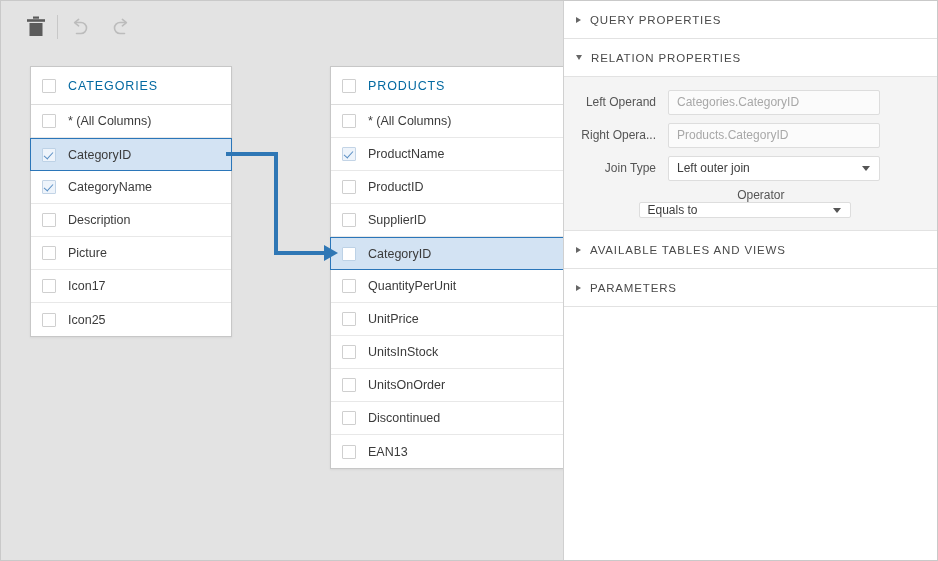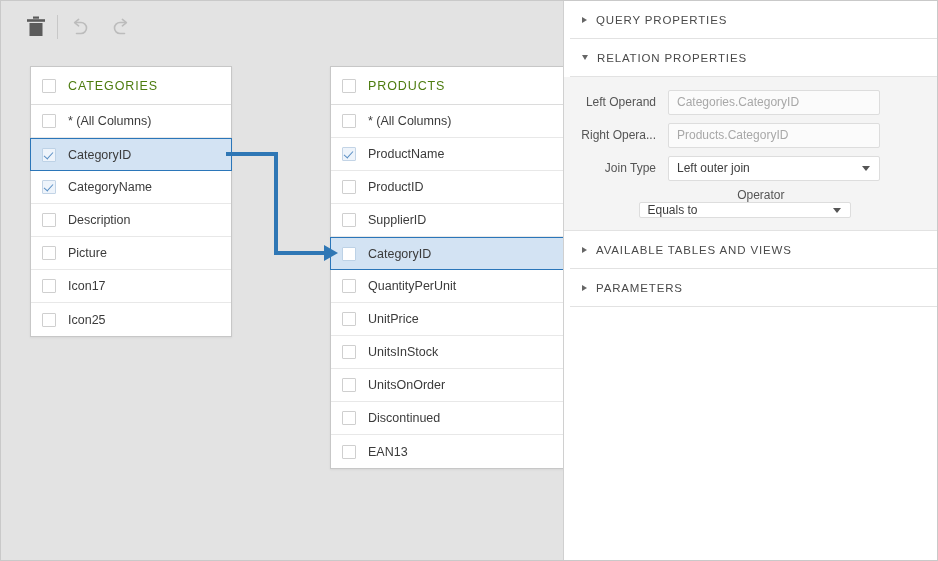--- a/index.html
+++ b/index.html
@@ -75,21 +75,21 @@
   .tbl-header {
     height: 38px;
     display: flex;
     align-items: center;
     padding-left: 11px;
     border-bottom: 1px solid #dcdcdc;
     box-sizing: border-box;
   }
   .tbl-header .hdr-text {
     font-size: 12.5px;
-    color: #4d7c0f;
+    color: #0369a1;
     letter-spacing: 0.9px;
     margin-left: 12px;
     font-weight: 400;
   }
 
   .tbl-row {
     height: 33px;
     display: flex;
     align-items: center;
     padding-left: 11px;
@@ -188,21 +188,20 @@
     background: #ffffff;
   }
   .section-head {
     height: 38px;
     display: flex;
     align-items: center;
     padding-left: 12px;
     border-bottom: 1px solid #e2e2e2;
     box-sizing: border-box;
     background: #ffffff;
-    margin-left: 6px;
   }
   .section-head .tri {
     width: 0; height: 0;
     margin-right: 9px;
     flex: 0 0 auto;
   }
   .tri.collapsed {
     border-left: 5px solid #666666;
     border-top: 3.5px solid transparent;
     border-bottom: 3.5px solid transparent;

